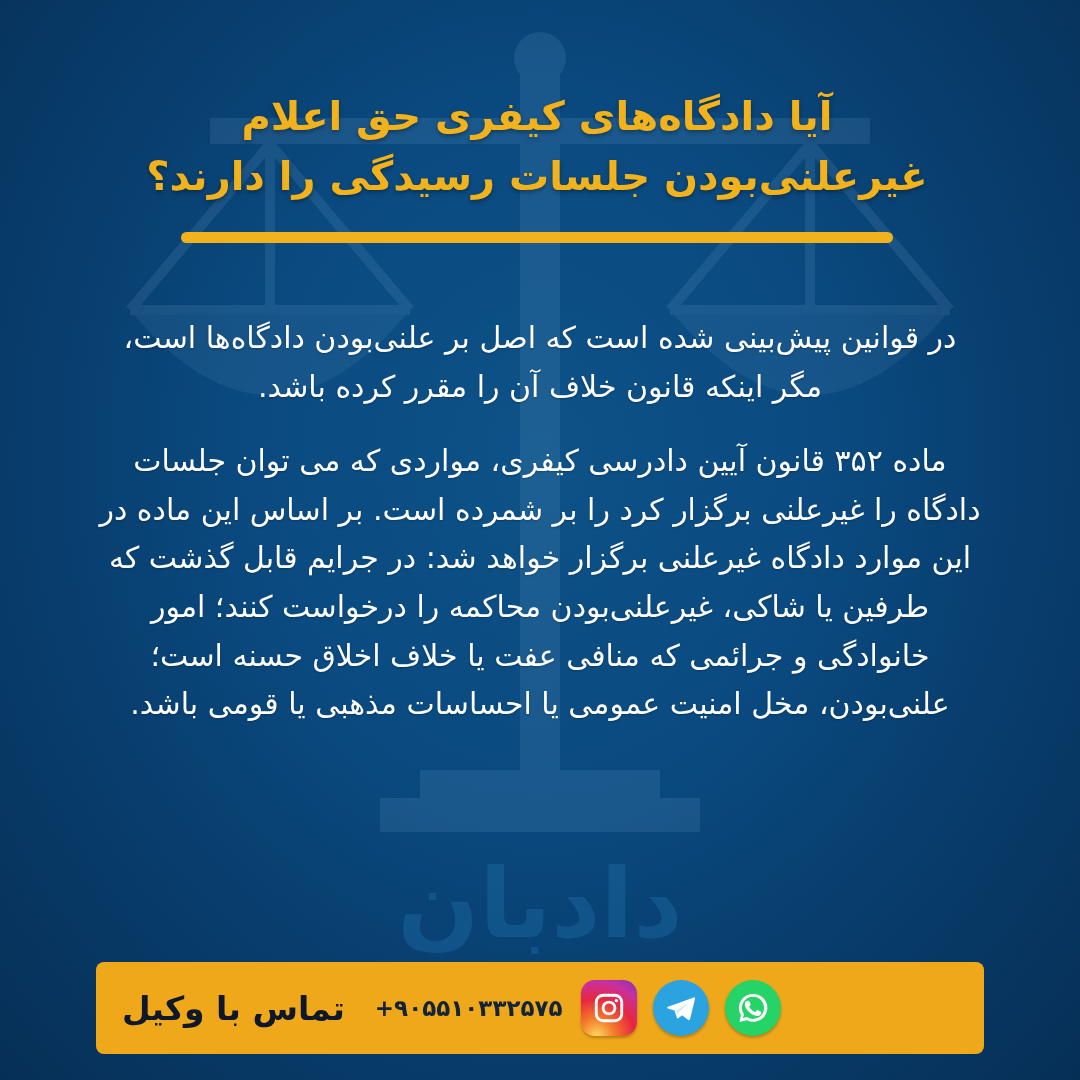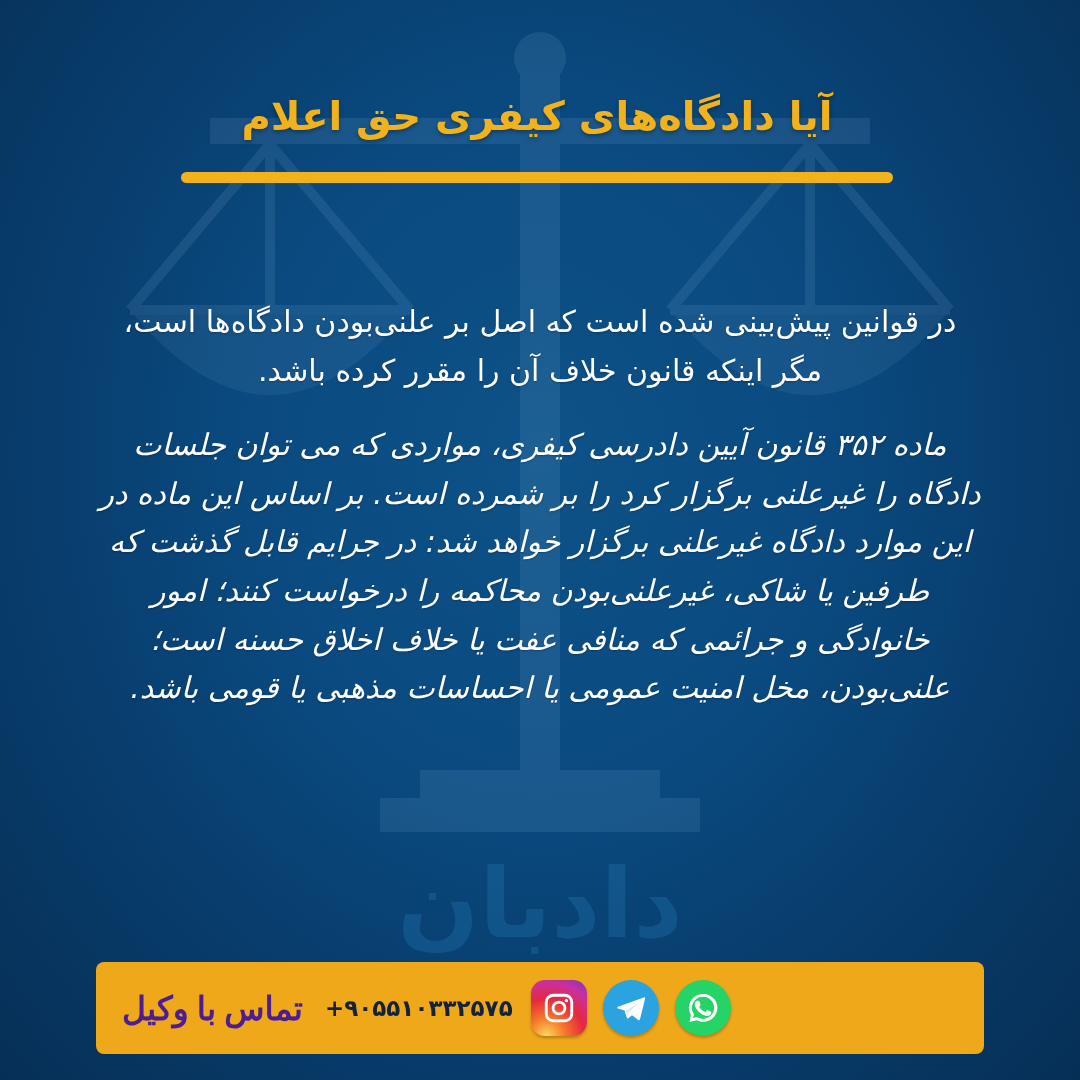--- a/index.html
+++ b/index.html
@@ -81,50 +81,49 @@
     top: 298px;
     left: 96px;
     right: 96px;
     direction: rtl;
     text-align: center;
   }
   .para {
     color: #ffffff;
     font-size: 30px;
     line-height: 1.62;
-    margin: 0 0 26px 0;
+    margin: 16px 0 26px 0;
     text-shadow: 0 1px 2px rgba(0,0,0,0.25);
   }
-  .para:last-child { margin-bottom: 0; font-style: italic; }
+  .para:last-child { margin-bottom: 0; }
 
   
   #footer {
     position: absolute;
     left: 96px;
     right: 96px;
     bottom: 26px;
     height: 92px;
     background: #f0a81b;
     border-radius: 8px;
     display: flex;
     flex-direction: row-reverse;
     align-items: center;
     justify-content: flex-start;
     padding: 0 26px;
     box-sizing: border-box;
     gap: 18px;
   }
   #footer-text {
-    color: #4c1d95;
+    color: #0f172a;
     font-size: 33px;
     font-weight: bold;
     direction: rtl;
     white-space: nowrap;
-    margin-right: 4px;
-    font-family: Liberation Serif, serif;
+    margin-right: 12px;
   }
   #footer-phone {
     color: #13233a;
     font-size: 23px;
     font-weight: bold;
     direction: ltr;
     unicode-bidi: isolate;
     white-space: nowrap;
   }
   #social-icons {
@@ -180,20 +179,21 @@
       <line x1="720" y1="134" x2="860" y2="300"></line>
 
       <circle cx="450" cy="48" r="26" fill="#9fd2f2" stroke="none"></circle>
     </g>
   </svg>
 
   <div id="wm-text" class="wm">دادبان</div>
 
   <div id="title-block">
     <div class="title-line">آیا دادگاه‌های کیفری حق اعلام</div>
+    <div class="title-line">غیرعلنی‌بودن جلسات رسیدگی را دارند؟</div>
     <div id="title-rule"></div>
   </div>
 
   <div id="body-block">
     <p class="para">در قوانین پیش‌بینی شده است که اصل بر علنی‌بودن دادگاه‌ها است، مگر اینکه قانون خلاف آن را مقرر کرده باشد.</p>
     <p class="para">ماده ۳۵۲ قانون آیین دادرسی کیفری، مواردی که می توان جلسات دادگاه را غیرعلنی برگزار کرد را بر شمرده است. بر اساس این ماده در این موارد دادگاه غیرعلنی برگزار خواهد شد: در جرایم قابل گذشت که طرفین یا شاکی، غیرعلنی‌بودن محاکمه را درخواست کنند؛ امور خانوادگی و جرائمی که منافی عفت یا خلاف اخلاق حسنه است؛ علنی‌بودن، مخل امنیت عمومی یا احساسات مذهبی یا قومی باشد.</p>
   </div>
 
   <div id="footer">
     <span id="footer-text">تماس با وکیل</span>

